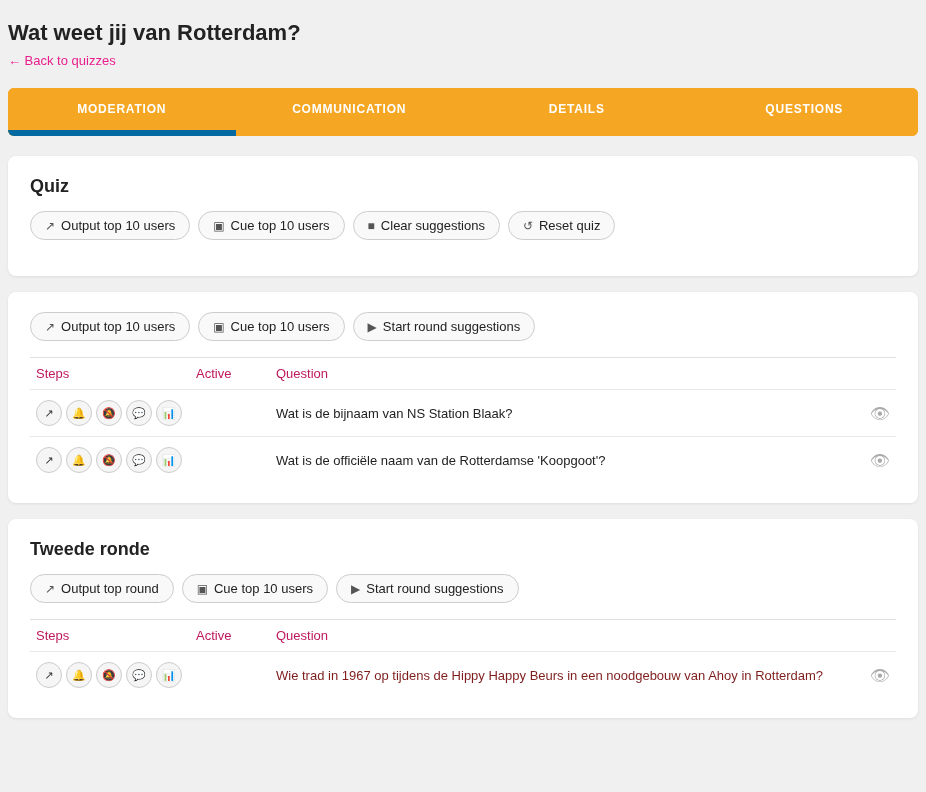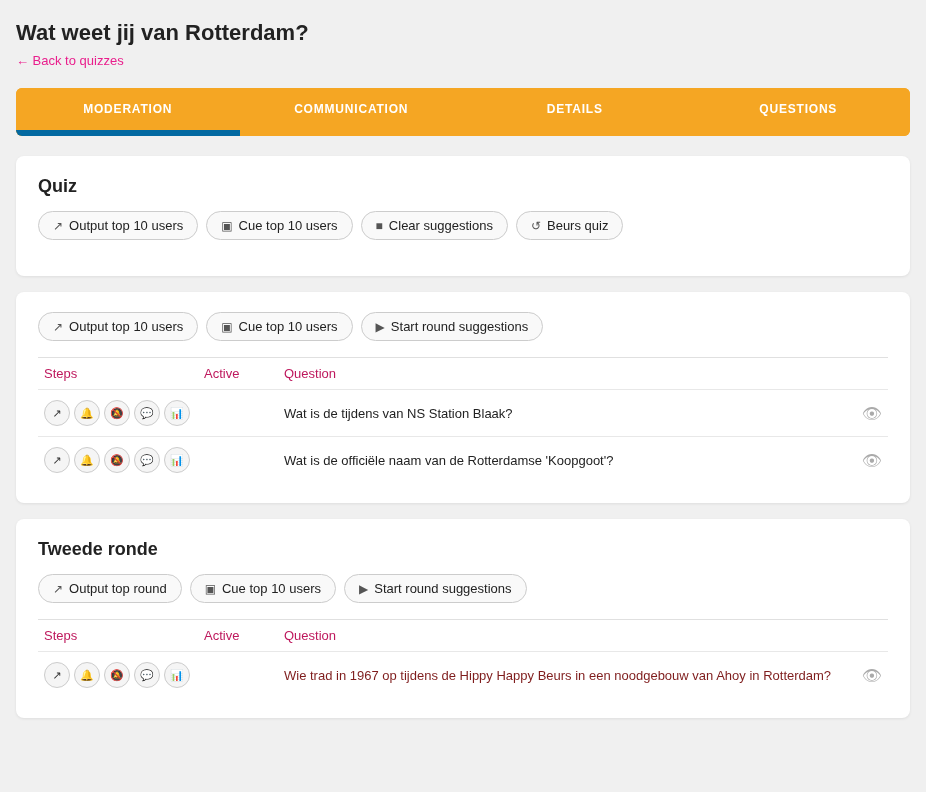--- a/index.html
+++ b/index.html
@@ -5,21 +5,21 @@
     * { box-sizing: border-box; margin: 0; padding: 0; }
     body {
       font-family: Arial, sans-serif;
       background: #f0f0f0;
       color: #222;
       font-size: 14px;
       min-height: 792px;
       width: 926px;
     }
     .page-wrapper {
-      padding: 20px 16px;
+      padding: 20px 8px;
     }
     .page-title {
       font-size: 22px;
       font-weight: bold;
       margin-bottom: 6px;
     }
     .back-link {
       color: #e91e8c;
       font-size: 13px;
       text-decoration: none;
@@ -178,21 +178,21 @@
       <button class="btn-pill">
         <span class="icon">▣</span>
         <span>Cue top 10 users</span>
       </button>
       <button class="btn-pill">
         <span class="icon">■</span>
         <span>Clear suggestions</span>
       </button>
       <button class="btn-pill">
         <span class="icon">↺</span>
-        <span>Beurs quiz</span>
+        <span>Reset quiz</span>
       </button>
     </div>
   </div>
 
   
   <div class="card">
     <div class="btn-group">
       <button class="btn-pill">
         <span class="icon">↗</span>
         <span>Output top 10 users</span>
@@ -221,21 +221,21 @@
           <td class="steps-col">
             <div class="step-icons">
               <button class="step-icon-btn">↗</button>
               <button class="step-icon-btn">🔔</button>
               <button class="step-icon-btn">🔕</button>
               <button class="step-icon-btn">💬</button>
               <button class="step-icon-btn">📊</button>
             </div>
           </td>
           <td class="active-col"></td>
-          <td class="question-col">Wat is de tijdens van NS Station Blaak?</td>
+          <td class="question-col">Wat is de bijnaam van NS Station Blaak?</td>
           <td>
             <span class="eye-icon">👁</span>
           </td>
         </tr>
         <tr class="question-row">
           <td class="steps-col">
             <div class="step-icons">
               <button class="step-icon-btn">↗</button>
               <button class="step-icon-btn">🔔</button>
               <button class="step-icon-btn">🔕</button>

